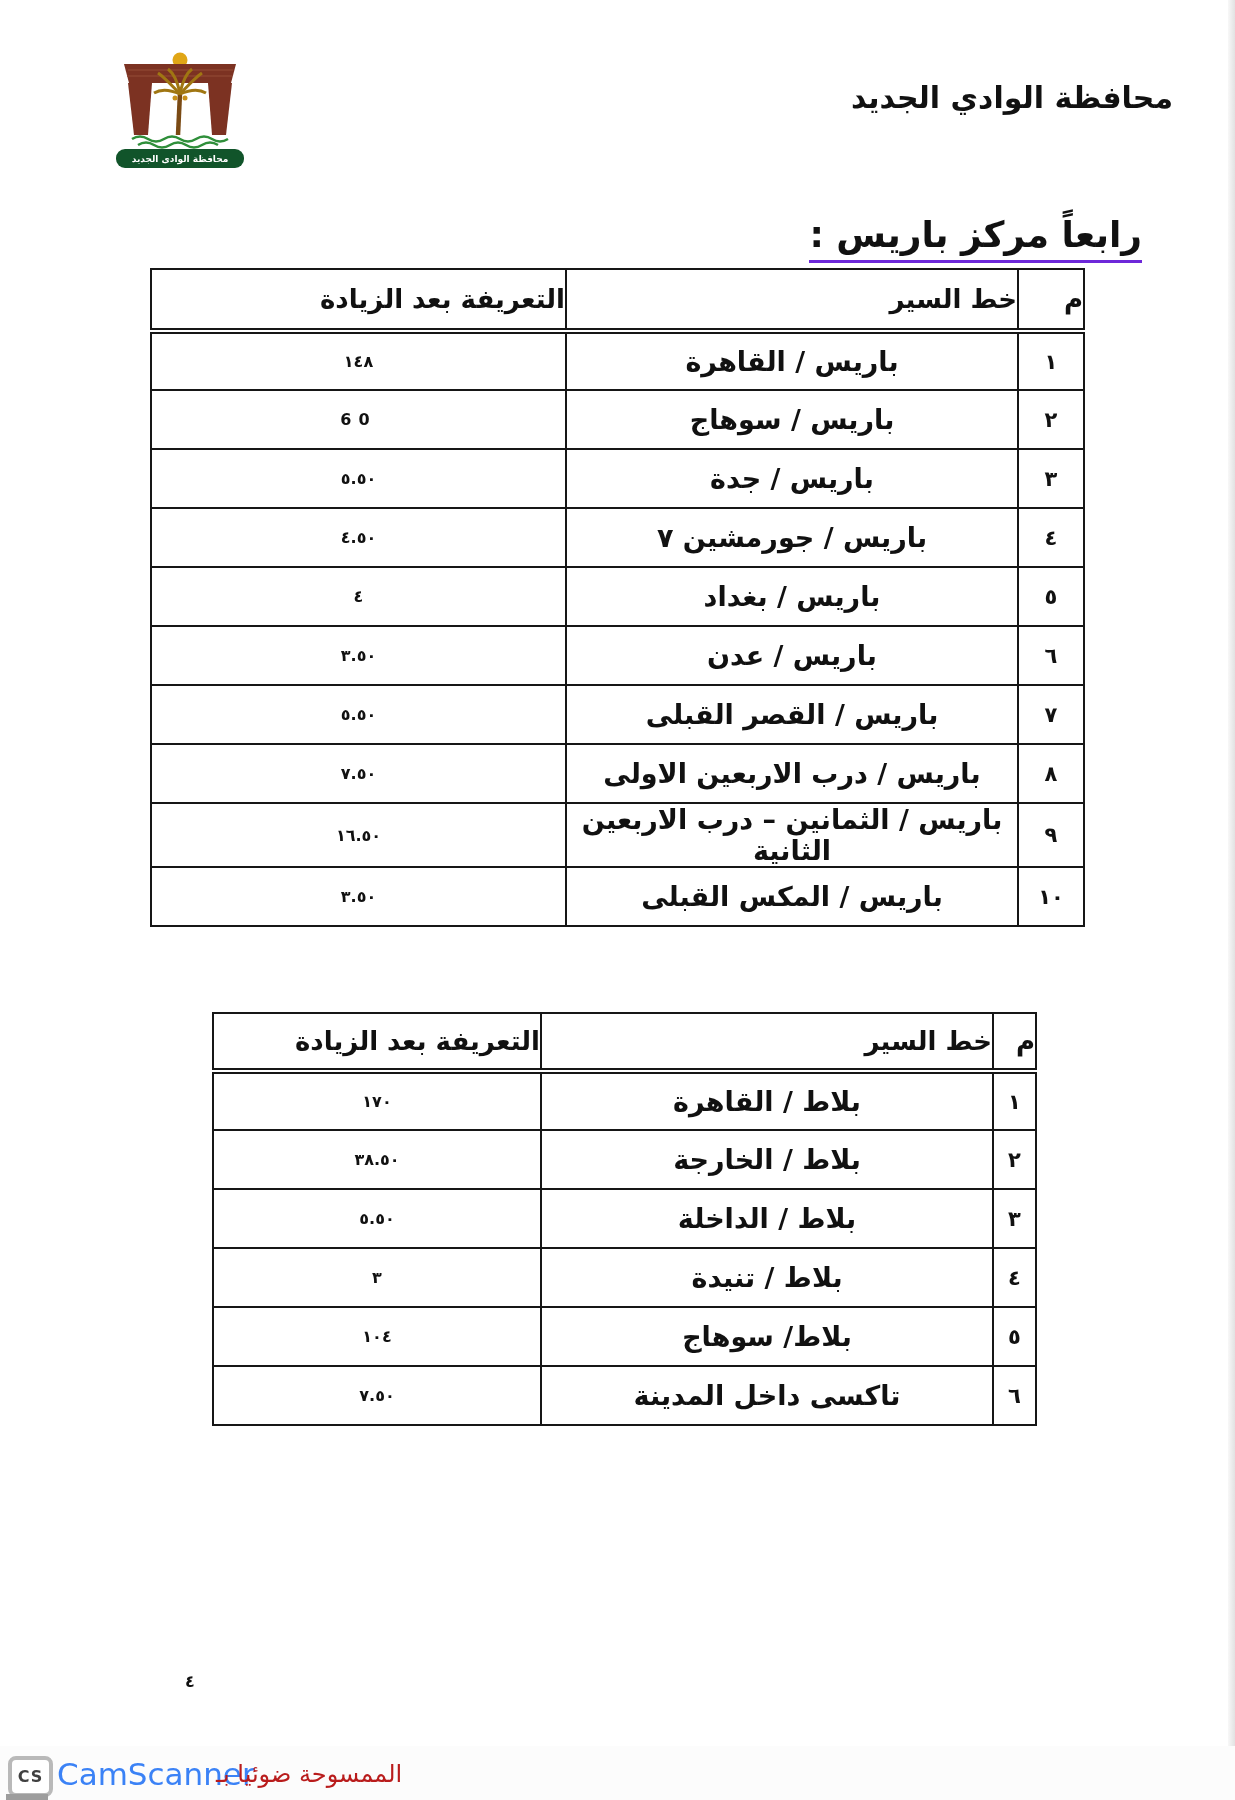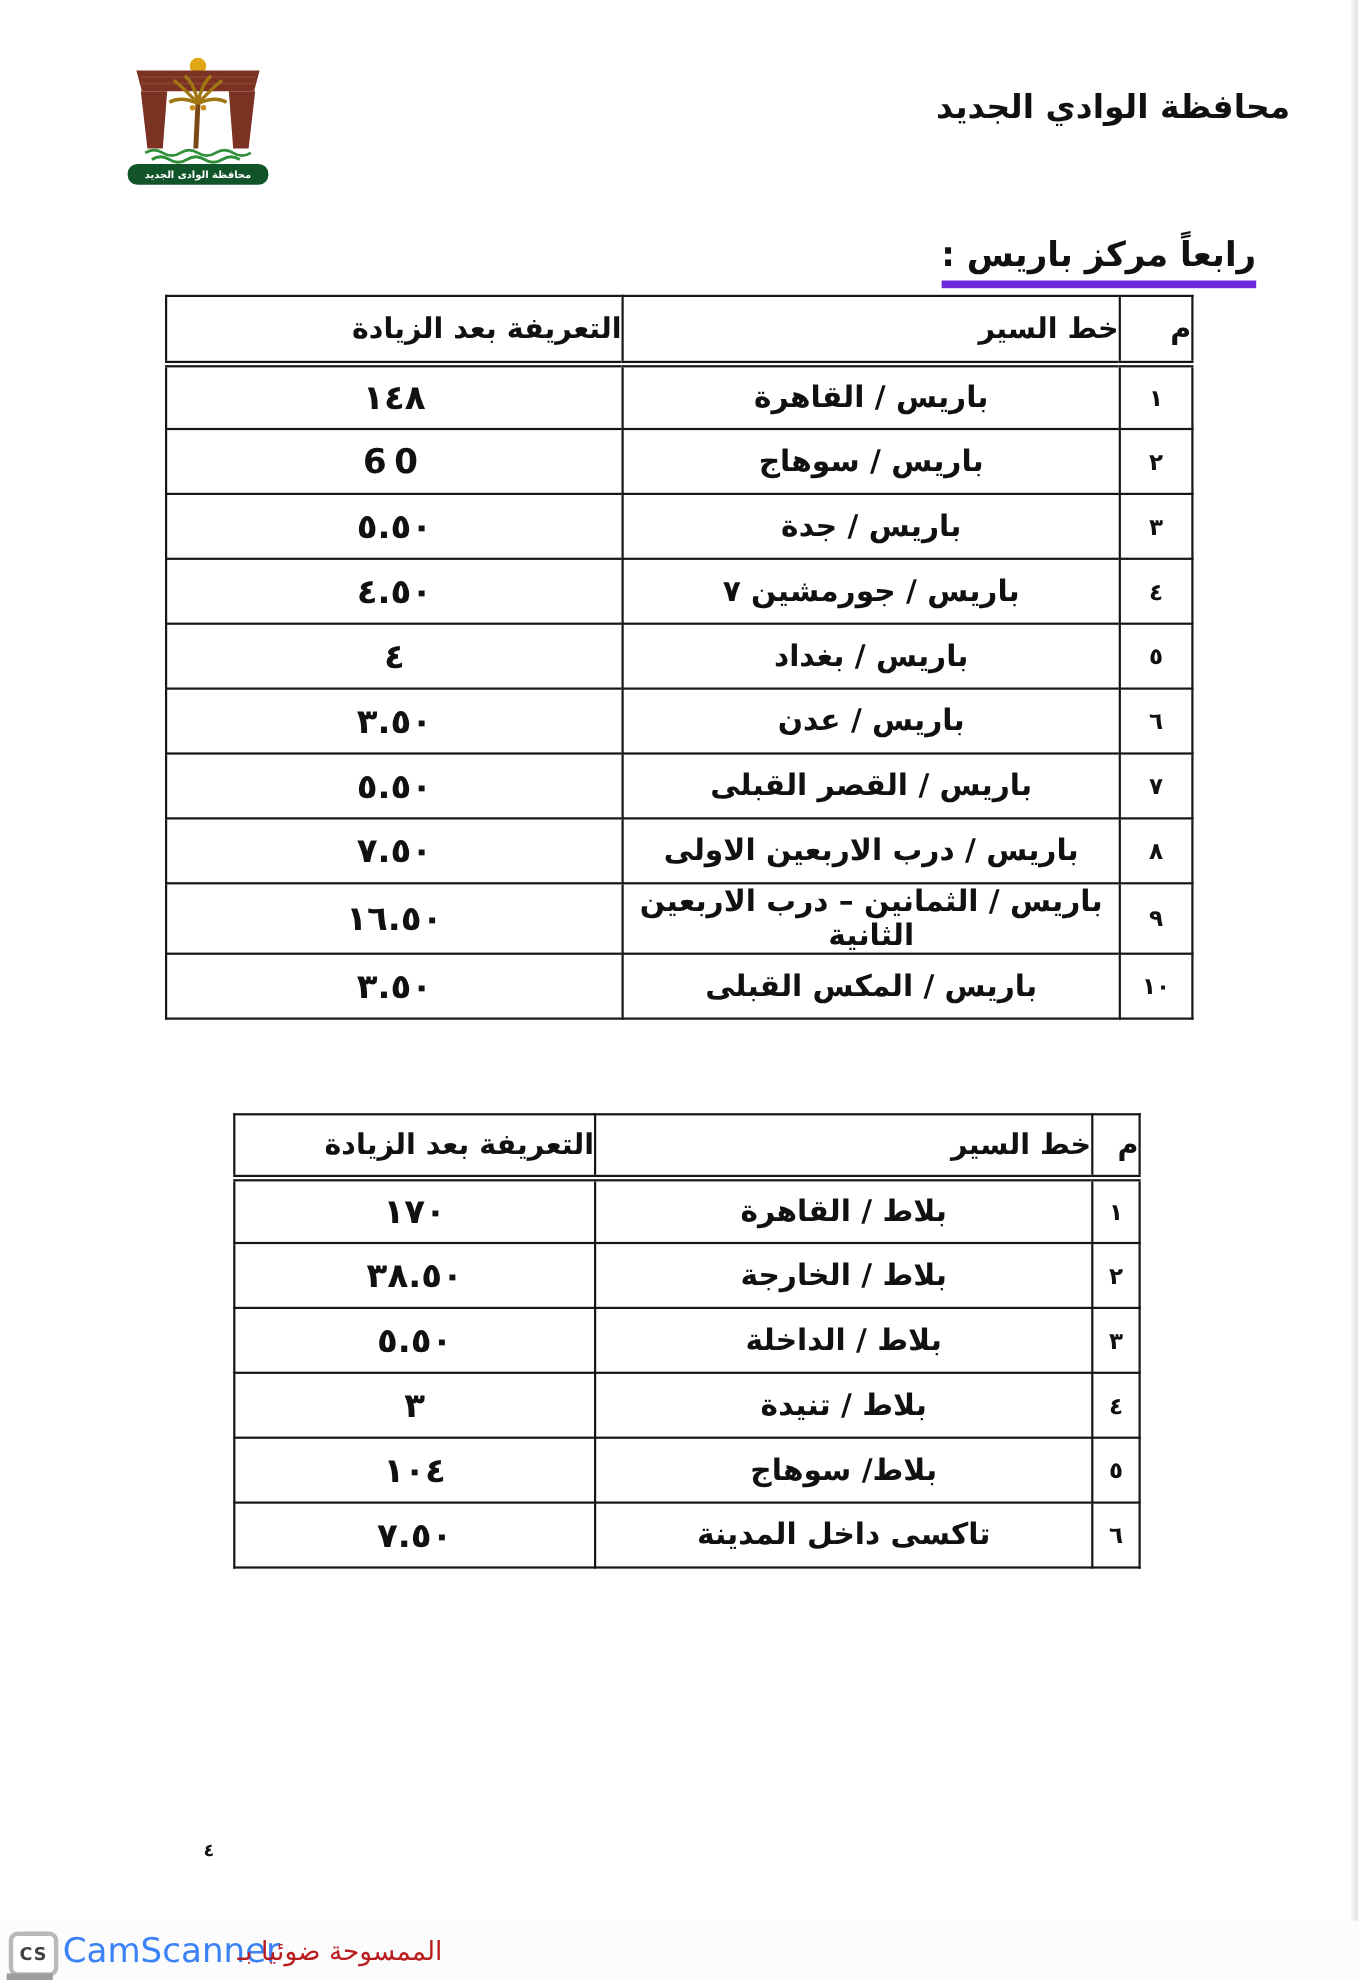--- a/index.html
+++ b/index.html
@@ -14,38 +14,38 @@
   .edge-bottom {
     position:absolute; bottom:0; left:0; width:100%; height:4px;
     background:linear-gradient(to top,#e9e9e9,#ffffff);
   }
   .header-title {
     position:absolute; top:80px; right:62px; direction:rtl;
     font-size:30px; font-weight:bold; letter-spacing:0.5px;
   }
   .logo { position:absolute; left:112px; top:46px; width:136px; height:126px;text-decoration:underline; }
   .section-title {
-    position:absolute; direction:rtl; font-size:31px; font-weight:bold;
-    padding-bottom:5px; border-bottom:7px solid #6d28d9; white-space:nowrap;
+    position:absolute; direction:rtl; font-size:36px; font-weight:bold;
+    padding-bottom:5px; border-bottom:3px solid #6d28d9; white-space:nowrap;
   }
   .section-title.t1 { top:214px; right:93px; }
   .section-title.t2 { top:948px; right:95px; }
 
   table.tariff {
     position:absolute; border-collapse:collapse; table-layout:fixed;
     direction:rtl; background:#fff;
   }
   table.tariff th, table.tariff td {
     border:2px solid #161616; text-align:center; vertical-align:middle;
     font-weight:bold; padding:0; overflow:hidden;
   }
   table.tariff thead th { font-size:26px; border-bottom:6px double #161616;text-align:right; }
   td.cell-idx { font-size:21px; }
   td.cell-route { font-size:27px; }
-  td.cell-tariff { font-size:31px; letter-spacing:7px; }
+  td.cell-tariff { font-size:16px; letter-spacing:7px; }
 
   table.t1 { left:150px; top:268px; width:933px; }
   table.t1 thead tr { height:62px; }
   table.t1 tbody tr { height:59px; }
 
   table.t2 { left:212px; top:1012px; width:823px; }
   table.t2 thead tr { height:58px; }
   table.t2 tbody tr { height:59px; }
 
   .page-number {

